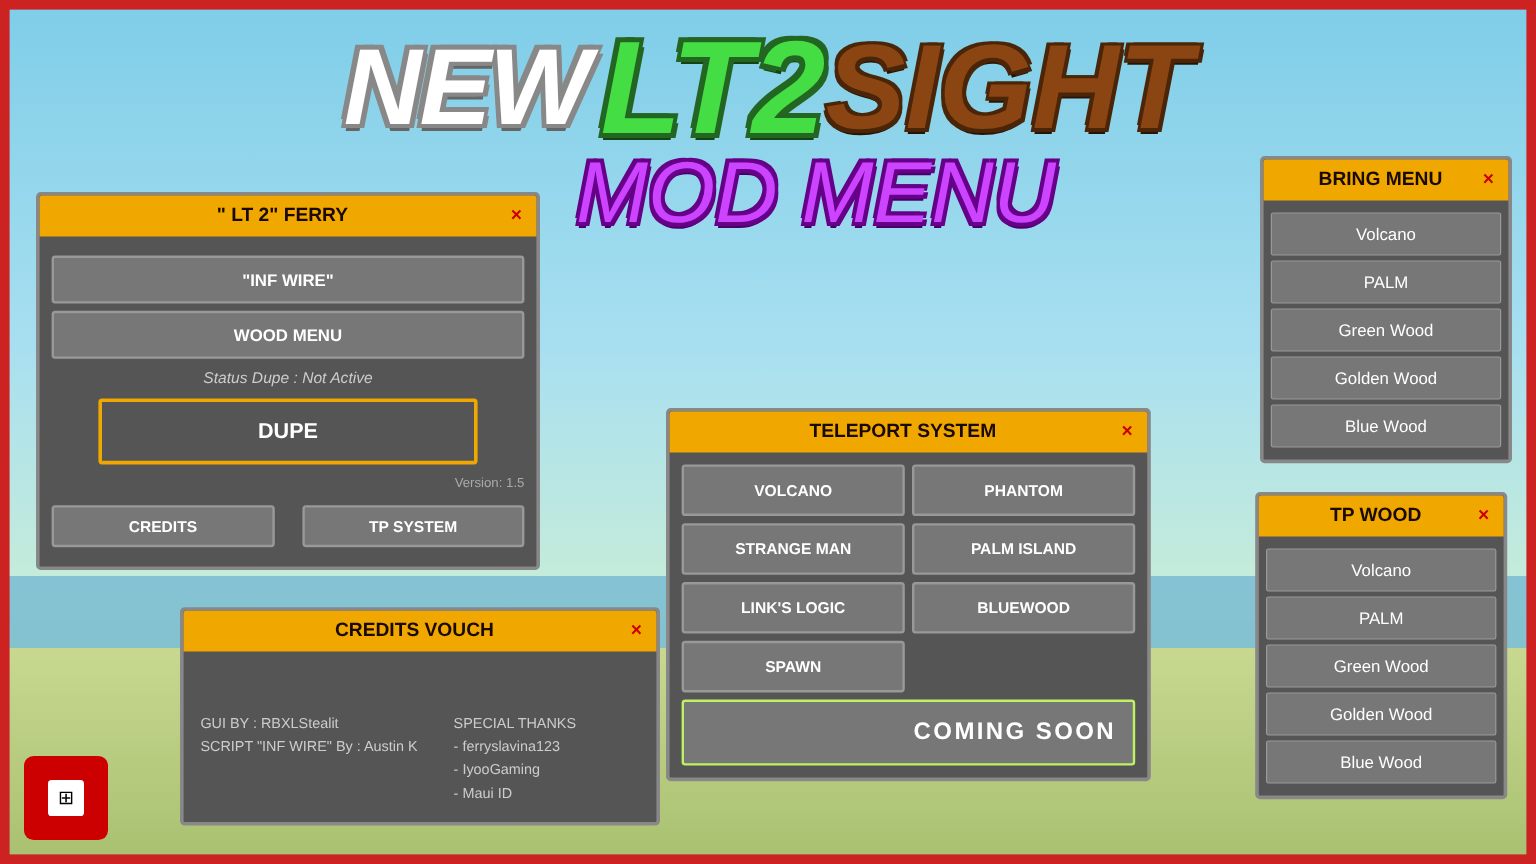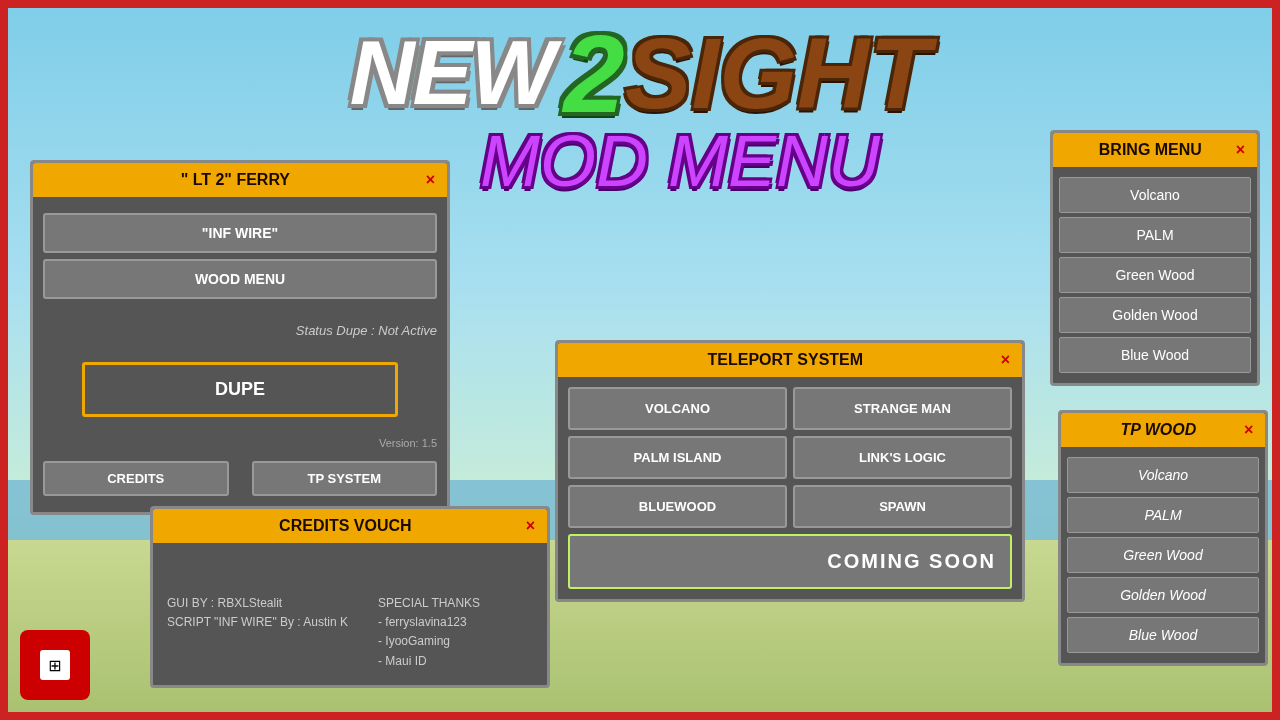--- a/index.html
+++ b/index.html
@@ -142,31 +142,31 @@
       border: 2px solid #999999;
       border-radius: 3px;
       color: white;
       font-weight: 700;
       font-size: 14px;
       text-align: center;
       cursor: pointer;
     }
 
     .status-text {
-      text-align: right;
+      text-align: center;
       color: #cccccc;
       font-size: 13px;
-      margin: 24px 0;
+      margin: 8px 0;
       font-style: italic;
     }
 
     .dupe-btn {
       display: block;
       width: 80%;
-      margin: 20px auto;
+      margin: 10px auto;
       padding: 14px;
       background: transparent;
       border: 3px solid #f0a800;
       border-radius: 3px;
       color: white;
       font-weight: 900;
       font-size: 18px;
       text-align: center;
       cursor: pointer;
     }
@@ -211,21 +211,21 @@
     }
 
     .credits-right {
       text-align: left;
     }
 
     
     .teleport-window {
       top: 340px;
       left: 555px;
-      width: 470px;
+      width: 404px;
     }
 
     .teleport-grid {
       display: grid;
       grid-template-columns: 1fr 1fr;
       gap: 6px;
       padding: 10px;
     }
 
     .teleport-btn {
@@ -257,23 +257,22 @@
     
     .bring-menu-window {
       top: 130px;
       right: 20px;
       width: 210px;
     }
 
     
     .tp-wood-window {
       top: 410px;
-      right: 12px;
+      right: 24px;
       width: 210px;
-      font-style: italic;
     }
 
     .menu-list {
       padding: 6px;
     }
 
     .menu-list-item {
       padding: 9px 10px;
       background: #777777;
       border: 1px solid #999999;
@@ -336,20 +335,21 @@
 <body>
 
 <div class="bg"></div>
 <div class="ground"></div>
 <div class="water"></div>
 
 <div class="frame"></div>
 
 <div class="title-area">
   <span class="title-new">NEW</span>
+  <span class="title-lt">LT</span>
   <span class="title-2">2</span>
   <span class="title-hack">SIGHT</span>
 </div>
 <div class="title-mod-menu">MOD MENU</div>
 
 <div class="window ferry-window">
   <div class="window-header">
     <div class="window-header-title">" LT 2" FERRY</div>
     <div class="window-close">×</div>
   </div>
@@ -386,20 +386,21 @@
 </div>
 
 <div class="window teleport-window">
   <div class="window-header">
     <div class="window-header-title">TELEPORT SYSTEM</div>
     <div class="window-close">×</div>
   </div>
   <div class="teleport-grid">
 
   <button class="teleport-btn">VOLCANO</button>
+      <button class="teleport-btn">PHANTOM</button>
       <button class="teleport-btn">STRANGE MAN</button>
       <button class="teleport-btn">PALM ISLAND</button>
       <button class="teleport-btn">LINK'S LOGIC</button>
       <button class="teleport-btn">BLUEWOOD</button>
       <button class="teleport-btn">SPAWN</button>
       <button class="coming-soon-btn">COMING SOON</button>
     </div>
 </div>
 
 <div class="window bring-menu-window">

